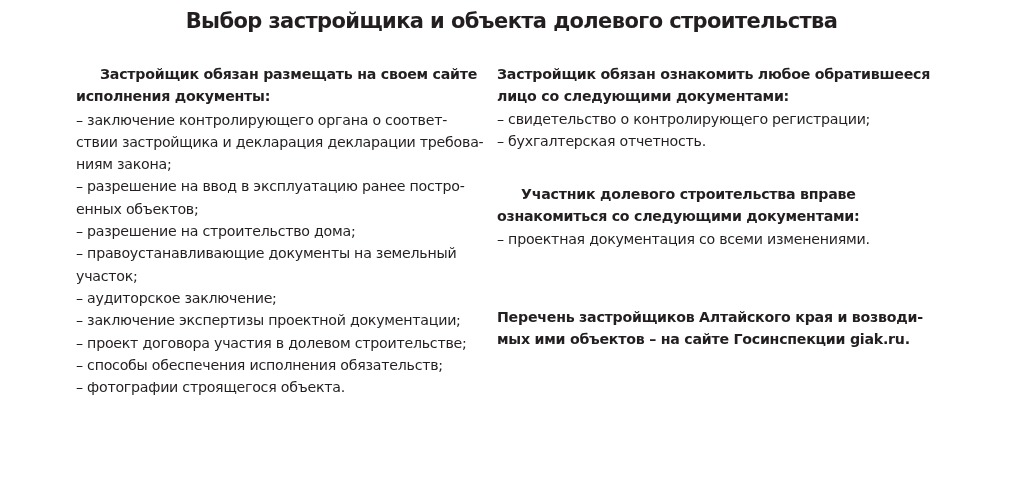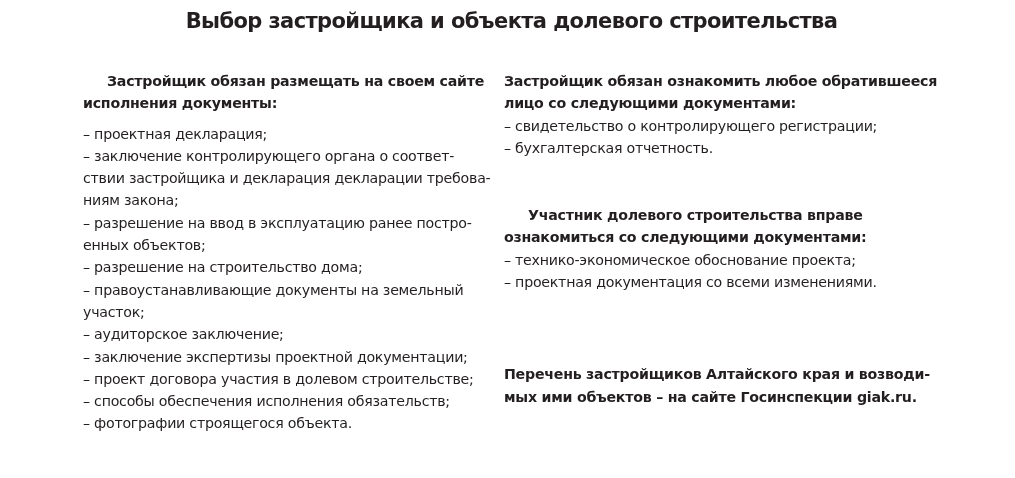--- a/index.html
+++ b/index.html
@@ -6,36 +6,35 @@
   body { width: 1015px; height: 478px; position: relative; overflow: hidden;
          font-family: "DejaVu Sans", "Liberation Sans", sans-serif; color: #231f20; }
   .title { position: absolute; left: 4px; top: 9px; width: 1015px; text-align: center;
            font-size: 21px; font-weight: bold; letter-spacing: -0.6px; color: #231f20; }
   .col { position: absolute; top: 62px; }
   .col-left { left: 75px; width: 420px; }
   .col-right { left: 496px; width: 440px; }
   .line { font-size: 14.2px; line-height: 22.3px; white-space: nowrap; letter-spacing: -0.25px; }
   .b { font-weight: bold; }
   .indent { padding-left: 24px; }
-  .block { margin: 8px; }
+  .block { margin: 1px; }
   .gap1 { height: 29px; }
   .gap2 { height: 54px; }
 </style>
 </head>
 <body>
 
 <div class="title">Выбор застройщика и объекта долевого строительства</div>
 
 <div class="col col-left">
   <div class="block">
     <div class="line b indent">Застройщик обязан размещать на своем сайте</div>
     <div class="line b">исполнения документы:</div>
   </div>
   <div class="block">
-    <div class="line">– проектная декларация;</div>
     <div class="line">– заключение контролирующего органа о соответ-</div>
     <div class="line">ствии застройщика и декларация декларации требова-</div>
     <div class="line">ниям закона;</div>
     <div class="line">– разрешение на ввод в эксплуатацию ранее постро-</div>
     <div class="line">енных объектов;</div>
     <div class="line">– разрешение на строительство дома;</div>
     <div class="line">– правоустанавливающие документы на земельный</div>
     <div class="line">участок;</div>
     <div class="line">– аудиторское заключение;</div>
     <div class="line">– заключение экспертизы проектной документации;</div>
@@ -49,21 +48,20 @@
   <div class="block">
     <div class="line b">Застройщик обязан ознакомить любое обратившееся</div>
     <div class="line b">лицо со следующими документами:</div>
     <div class="line">– свидетельство о контролирующего регистрации;</div>
     <div class="line">– бухгалтерская отчетность.</div>
   </div>
   <div class="gap1"></div>
   <div class="block">
     <div class="line b indent">Участник долевого строительства вправе</div>
     <div class="line b">ознакомиться со следующими документами:</div>
-    <div class="line">– технико-экономическое обоснование проекта;</div>
     <div class="line">– проектная документация со всеми изменениями.</div>
   </div>
   <div class="gap2"></div>
   <div class="block">
     <div class="line b">Перечень застройщиков Алтайского края и возводи-</div>
     <div class="line b">мых ими объектов – на сайте Госинспекции giak.ru.</div>
   </div>
 </div>
 
 </body></html>

